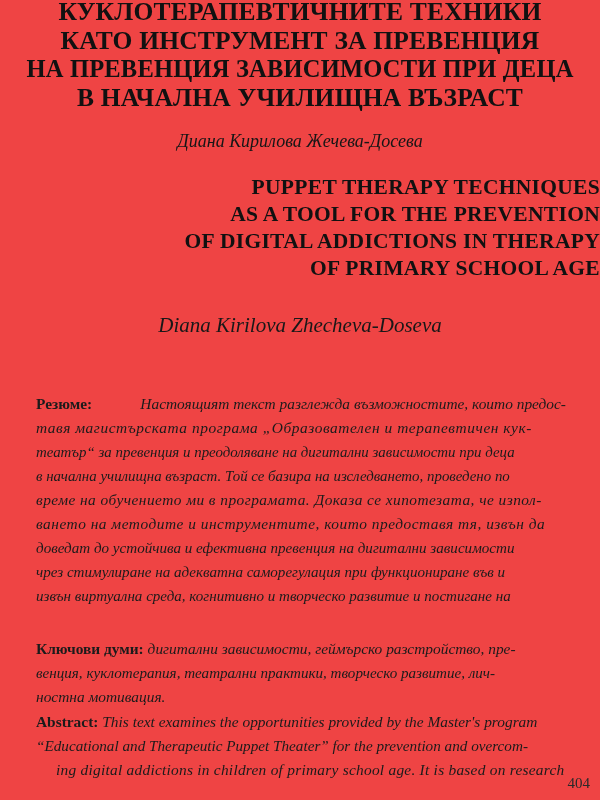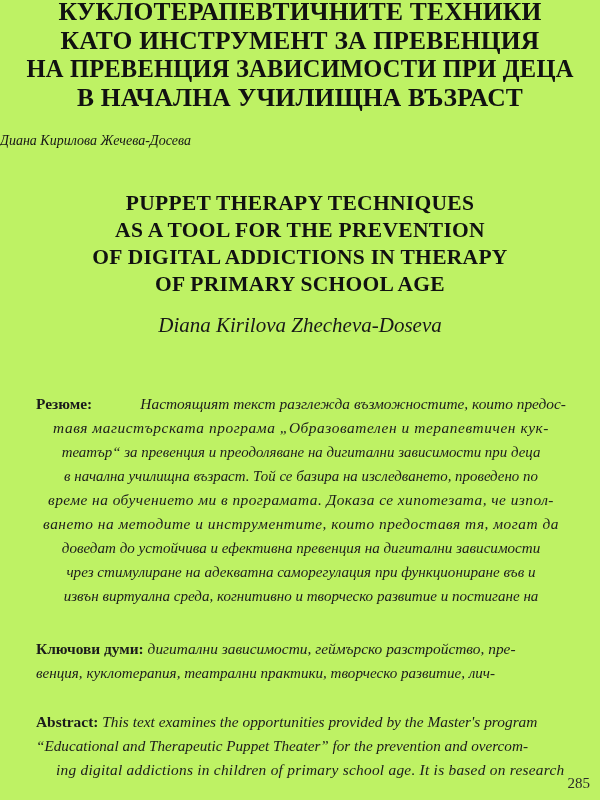--- a/index.html
+++ b/index.html
@@ -4,21 +4,21 @@
 <style>
   html, body {
     margin: 0;
     padding: 0;
     background: #ffffff;
   }
   .page {
     position: relative;
     width: 600px;
     height: 800px;
-    background: #bef264;
+    background: #ef4444;
     overflow: hidden;
     font-family: "Liberation Serif", "DejaVu Serif", serif;
     color: #1a1a1a;
   }
 
   
   .title-bg {
     text-align: center;
     font-weight: bold;
     letter-spacing: 0.2px;
@@ -26,23 +26,23 @@
   }
   .title-bg .tline {
     font-size: 25.5px;
     line-height: 28.5px;
     white-space: nowrap;
     font-family: "Liberation Serif", "DejaVu Serif", serif;
     font-weight: bold;
   }
 
   .author-bg {
-    text-align: left;
+    text-align: center;
     font-style: italic;
-    font-size: 14px;
+    font-size: 18px;
     line-height: 26px;
     color: #161616;
   }
 
   .title-en {
     text-align: center;
     font-weight: bold;
     color: #111111;
   }
   .title-en .tline {
@@ -104,56 +104,57 @@
 
   <div class="title-bg" style="position:absolute; left:0; top:-2px; width:600px;">
     <div class="tline">КУКЛОТЕРАПЕВТИЧНИТЕ ТЕХНИКИ</div>
     <div class="tline">КАТО ИНСТРУМЕНТ ЗА ПРЕВЕНЦИЯ</div>
     <div class="tline" style="font-size:24.5px;">НА ПРЕВЕНЦИЯ ЗАВИСИМОСТИ ПРИ ДЕЦА</div>
     <div class="tline">В НАЧАЛНА УЧИЛИЩНА ВЪЗРАСТ</div>
   </div>
 
   <div class="author-bg" style="position:absolute; left:0; top:128px; width:600px;">Диана Кирилова Жечева-Досева</div>
 
-  <div class="title-en" style="position:absolute; left:0; top:190px; width:600px;">
+  <div class="title-en" style="position:absolute; left:0; top:174px; width:600px;text-align:right;">
     <div class="tline">PUPPET THERAPY TECHNIQUES</div>
     <div class="tline">AS A TOOL FOR THE PREVENTION</div>
     <div class="tline">OF DIGITAL ADDICTIONS IN THERAPY</div>
     <div class="tline">OF PRIMARY SCHOOL AGE</div>
   </div>
 
   <div class="author-en" style="position:absolute; left:0; top:313px; width:600px;">Diana Kirilova Zhecheva-Doseva</div>
 
-  <div class="body-block para" style="top:392px;text-align:center;">
+  <div class="body-block para" style="top:392px;">
     <span class="ln justify">
       <span class="lbl">Резюме:</span>
       <span>Настоящият текст разглежда възможностите, които предос-</span>
     </span>
     <span class="ln" style="letter-spacing:0.55px;">тавя магистърската програма „Образователен и терапевтичен кук-</span>
     <span class="ln" style="font-size:14.9px;">театър“ за превенция и преодоляване на дигитални зависимости при деца</span>
     <span class="ln" style="font-size:14.9px;">в начална училищна възраст. Той се базира на изследването, проведено по</span>
     <span class="ln" style="letter-spacing:0.45px;">време на обучението ми в програмата. Доказа се хипотезата, че изпол-</span>
-    <span class="ln" style="letter-spacing:0.5px;">ването на методите и инструментите, които предоставя тя, могат да</span>
+    <span class="ln" style="letter-spacing:0.5px;">ването на методите и инструментите, които предоставя тя, извън да</span>
     <span class="ln" style="font-size:15.1px;">доведат до устойчива и ефективна превенция на дигитални зависимости</span>
     <span class="ln" style="font-size:15.1px;">чрез стимулиране на адекватна саморегулация при функциониране във и</span>
     <span class="ln" style="font-size:15.05px;">извън виртуална среда, когнитивно и творческо развитие и постигане на</span>
   </div>
 
   <div class="body-block para" style="top:637px;">
     <span class="ln">
       <span class="lbl">Ключови думи:</span>
       <span>дигитални зависимости, геймърско разстройство, пре-</span>
     </span>
     <span class="ln" style="font-size:15.1px;">венция, куклотерапия, театрални практики, творческо развитие, лич-</span>
+    <span class="ln">ностна мотивация.</span>
   </div>
 
   <div class="body-block para" style="top:710px; width:540px;">
     <span class="ln">
       <span class="lbl">Abstract:</span>
       <span>This text examines the opportunities provided by the Master's program</span>
     </span>
     <span class="ln" style="font-size:15.2px;">“Educational and Therapeutic Puppet Theater” for the prevention and overcom-</span>
     <span class="ln" style="letter-spacing:0.25px;margin-left:20px;">ing digital addictions in children of primary school age. It is based on research</span>
   </div>
 
-  <div class="pageno">285</div>
+  <div class="pageno">404</div>
 
 </div>
 
 </body></html>

